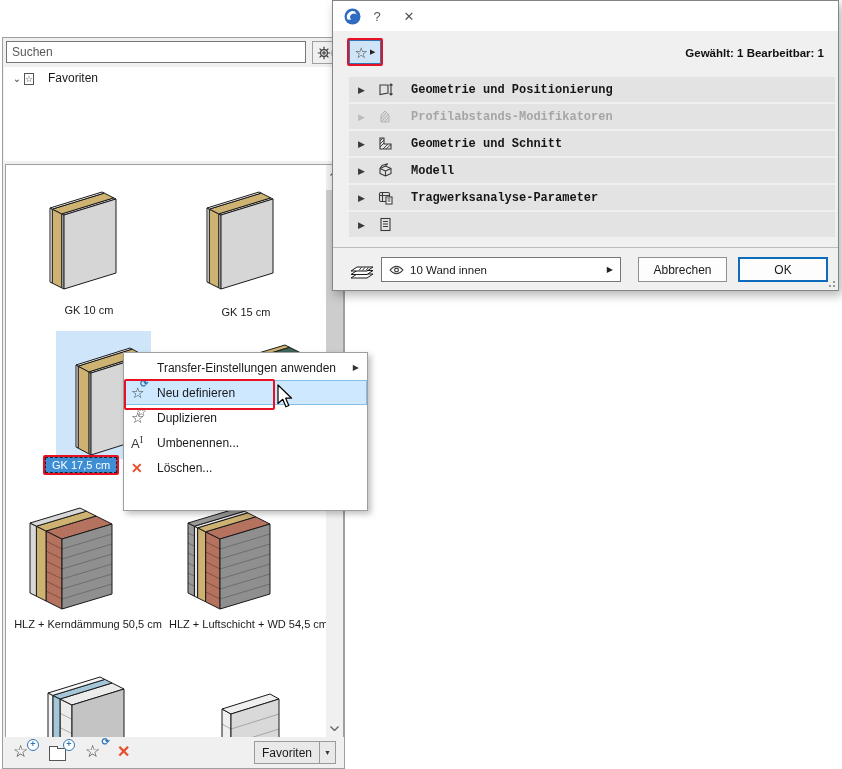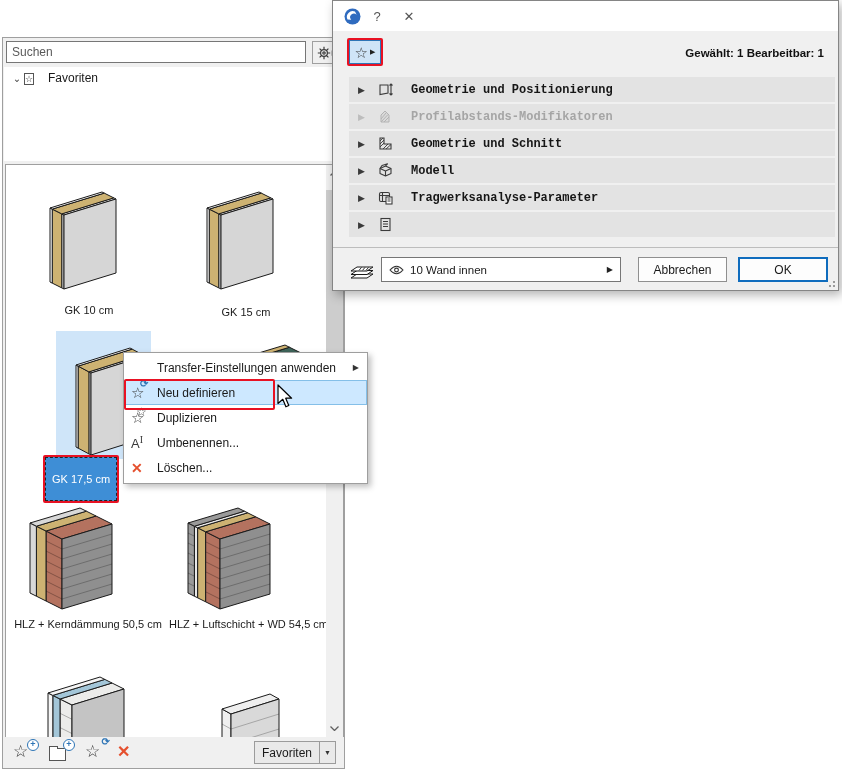--- a/index.html
+++ b/index.html
@@ -24,40 +24,40 @@
   .folder:before{content:"";position:absolute;left:-1px;top:-3px;width:7px;height:2px;border:1px solid #555;border-bottom:none;background:#fff;}
   .indent1{margin-left:28px;}
   
   #thumbs{position:absolute;left:2px;top:126px;width:339px;height:574px;background:#fff;
           border:1px solid #9f9f9f;box-sizing:border-box;overflow:hidden;}
   .wall-item{position:absolute;}
   .wall-label{position:absolute;font-size:11px;text-align:center;color:#1a1a1a;line-height:14px;}
   #sel-rect{position:absolute;left:50px;top:166px;width:95px;height:128px;background:#cfe5f9;}
   #sel-label-wrap{position:absolute;left:37px;top:290px;border:2px solid #e81123;border-radius:2px;padding:0;}
   #sel-label{display:block;font-size:11px;color:#fff;background:#3e8ed6;border:1px dashed #222;
-             padding:15px 6px;white-space:nowrap;}
+             padding:1px 6px;white-space:nowrap;}
   
   #vscroll{position:absolute;right:0;top:0;width:17px;height:100%;background:#f0f0f0;}
   .sb-btn{position:absolute;left:0;width:17px;height:17px;display:flex;align-items:center;justify-content:center;}
   #sb-up{top:0;} #sb-down{bottom:0;}
   #sb-thumb{position:absolute;left:0;top:25px;width:17px;height:287px;background:#cdcdcd;}
   
   #bottom-bar{position:absolute;left:0;bottom:0;width:100%;height:31px;background:#f0f0f0;}
   .tb-icon{position:absolute;top:5px;width:22px;height:22px;cursor:default;}
   .star-g{font-size:17px;color:#3a3a3a;line-height:20px;}
   .badge{position:absolute;top:-3px;right:-4px;width:10px;height:10px;border:1px solid #2e75b6;border-radius:50%;
          background:#fff;color:#2e75b6;font-size:9px;line-height:9px;text-align:center;font-weight:bold;}
   .refr{position:absolute;top:-6px;right:-3px;color:#2e75b6;font-size:10px;font-weight:bold;}
   .xdel{font-size:16px;color:#e5502e;font-weight:bold;}
   #apply-btn{position:absolute;right:24px;top:4px;width:66px;height:23px;background:#e9e9e9;border:1px solid #9b9b9b;
              box-sizing:border-box;font-size:12px;display:flex;align-items:center;justify-content:center;}
   #apply-arrow{position:absolute;right:8px;top:4px;width:16px;height:23px;background:#e9e9e9;border:1px solid #9b9b9b;
              border-left:none;box-sizing:border-box;font-size:7px;display:flex;align-items:center;justify-content:center;color:#333;}
   
-  #ctx-menu{position:absolute;left:123px;top:352px;width:245px;height:132px;background:#fff;
+  #ctx-menu{position:absolute;left:123px;top:352px;width:245px;height:159px;background:#fff;
             border:1px solid #9e9e9e;box-shadow:3px 3px 6px rgba(0,0,0,.25);z-index:50;box-sizing:border-box;padding-top:2px;}
   .menu-item{height:25px;display:flex;align-items:center;font-size:12px;position:relative;}
   .menu-item .mi-icon{width:26px;margin-left:7px;flex:0 0 auto;position:relative;text-align:left;}
   .menu-item.hl{background:#cde8ff;box-shadow:inset 0 0 0 1px #84bfe8;}
   .mi-sub{position:absolute;right:8px;font-size:8px;color:#333;}
   #menu-red-box{position:absolute;left:0px;top:26px;width:147px;height:27px;border:2px solid #e81123;border-radius:2px;pointer-events:none;z-index:5;}
   .dstar{font-size:15px;color:#3a3a3a;position:relative;display:inline-block;line-height:15px;}
   .dstar2:before{content:"☆";position:absolute;left:5px;top:-5px;font-size:12px;color:#3a3a3a;}
   .rn-a{font-size:13px;color:#3a3a3a;}
   .rn-i{font-family:"Liberation Serif",serif;font-size:10px;vertical-align:super;color:#3a3a3a;}

